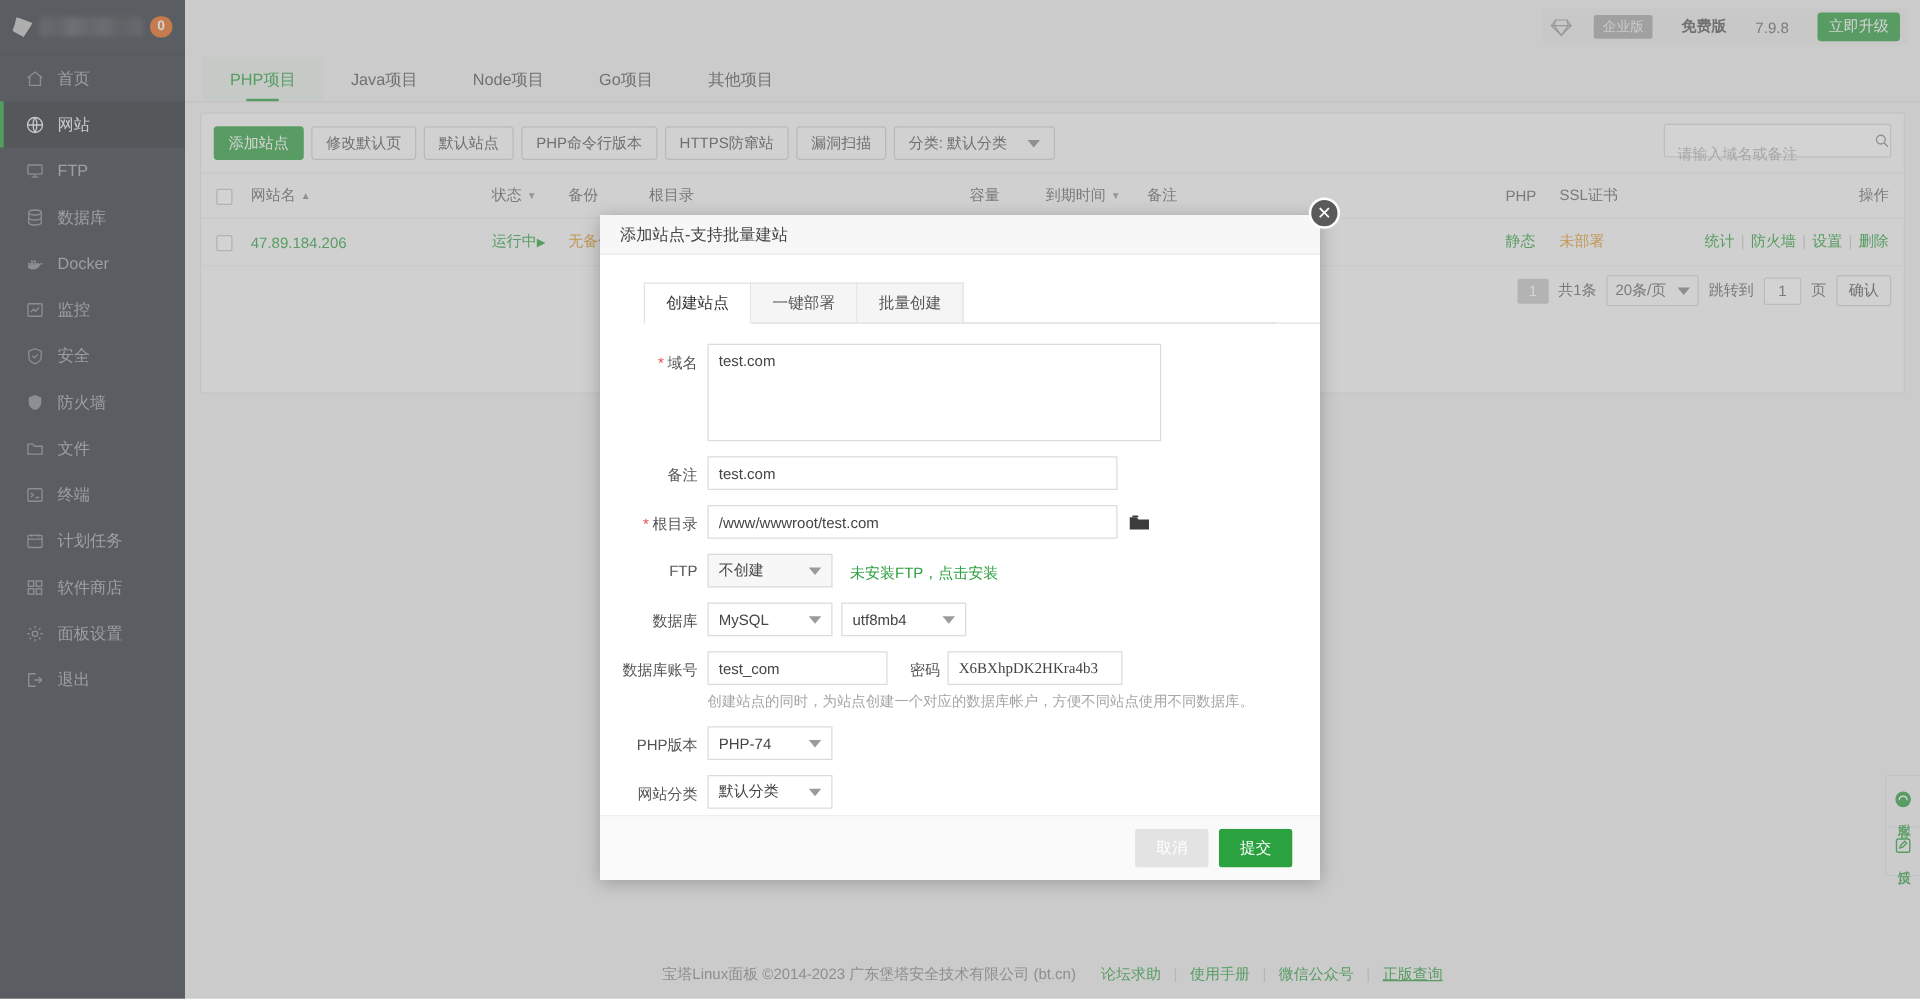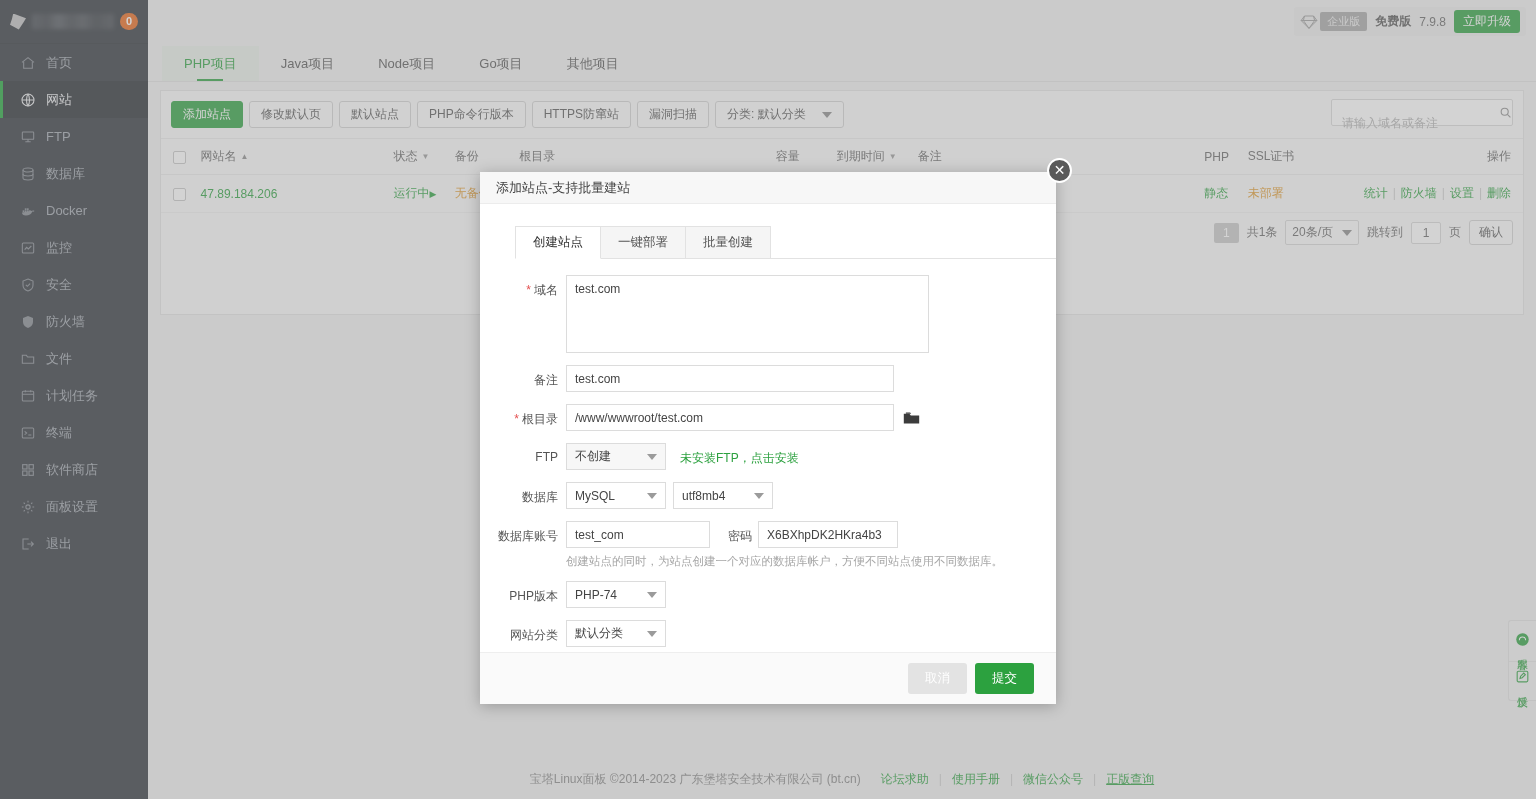--- a/index.html
+++ b/index.html
@@ -64,21 +64,21 @@
     position: absolute; left: 148px; top: 0;
     width: 1388px; height: 799px;
     background: #f1f1f1;
   }
   .topbar {
     position: relative;
     height: 44px; background: #f1f1f1;
   }
   .ver-box {
     position: absolute; right: 10px; top: 7px;
-    display: flex; align-items: center; gap: 8px;
+    display: flex; align-items: center; gap: 23px;
     background: #ececec; border-radius: 3px; padding: 3px 6px;
   }
   .gem-icon { width: 18px; height: 16px; display: block; }
   .ent-chip {
     background: #a7a7a7; color: #f0f0f0; font-size: 11px;
     padding: 2px 7px; border-radius: 2px; margin-left: -6px;
   }
   .free-ver { font-size: 12px; color: #555; font-weight: bold; }
   .ver-num { font-size: 12px; color: #666; }
   .upgrade-btn {
@@ -277,21 +277,21 @@
     font-size: 12px; color: #444; padding: 0 8px;
     display: flex; align-items: center; justify-content: space-between;
     cursor: pointer;
   }
   .fselect .caret { border-top-color: #9b9b9b; }
   .folder-ic { width: 17px; height: 14px; margin-left: 9px; margin-top: 7px; cursor: pointer; }
   .hint-green { font-size: 12px; color: #2ca13f; margin-left: 14px; padding-top: 7px; cursor: pointer; }
   .in-sm { width: 144px; height: 27px; border: 1px solid #dcdcdc; font-size: 12px;
     color: #444; padding: 0 8px; font-family: inherit; outline: none; }
   .in-pw { width: 140px; height: 27px; border: 1px solid #dcdcdc; font-size: 12px;
-    color: #444; padding: 0 8px; font-family: Liberation Sans, sans-serif; outline: none; }
+    color: #444; padding: 0 8px; font-family: Liberation Serif, serif; outline: none; }
   .mid-label { font-size: 12px; color: #555; padding: 7px 6px 0 18px; }
   .sub-hint { font-size: 11.5px; color: #a6a6a6; margin: -6px 0 12px 86px; }
 
   .modal-foot {
     position: absolute; left: 0; right: 0; bottom: 0;
     height: 52px; background: #fafafa; border-top: 1px solid #eee;
     display: flex; align-items: center; justify-content: flex-end;
     gap: 8px; padding-right: 22px;
   }
   .mbtn {
@@ -384,32 +384,32 @@
 
     <div class="nav-item">
       <svg class="ic" viewBox="0 0 24 24" fill="none" stroke="currentColor" stroke-width="1.6">
           <path d="M3.5 6.5h6l2 2.5h9v9.5h-17z"></path>
         </svg>
       <span>文件</span>
     </div>
 
     <div class="nav-item">
       <svg class="ic" viewBox="0 0 24 24" fill="none" stroke="currentColor" stroke-width="1.6">
+          <rect x="3.5" y="4.5" width="17" height="15" rx="1.5"></rect>
+          <path d="M7 9.5l3 2.5-3 2.5M12.5 15h4.5"></path>
+        </svg>
+      <span>终端</span>
+    </div>
+
+    <div class="nav-item">
+      <svg class="ic" viewBox="0 0 24 24" fill="none" stroke="currentColor" stroke-width="1.6">
           <rect x="3.5" y="5" width="17" height="14.5" rx="1.5"></rect>
           <path d="M3.5 9.5h17M8 3.5v3M16 3.5v3"></path>
         </svg>
       <span>计划任务</span>
-    </div>
-
-    <div class="nav-item">
-      <svg class="ic" viewBox="0 0 24 24" fill="none" stroke="currentColor" stroke-width="1.6">
-          <rect x="3.5" y="4.5" width="17" height="15" rx="1.5"></rect>
-          <path d="M7 9.5l3 2.5-3 2.5M12.5 15h4.5"></path>
-        </svg>
-      <span>终端</span>
     </div>
 
     <div class="nav-item">
       <svg class="ic" viewBox="0 0 24 24" fill="none" stroke="currentColor" stroke-width="1.7">
           <rect x="4" y="4" width="6.5" height="6.5"></rect>
           <rect x="13.5" y="4" width="6.5" height="6.5"></rect>
           <rect x="4" y="13.5" width="6.5" height="6.5"></rect>
           <rect x="13.5" y="13.5" width="6.5" height="6.5"></rect>
         </svg>
       <span>软件商店</span>

